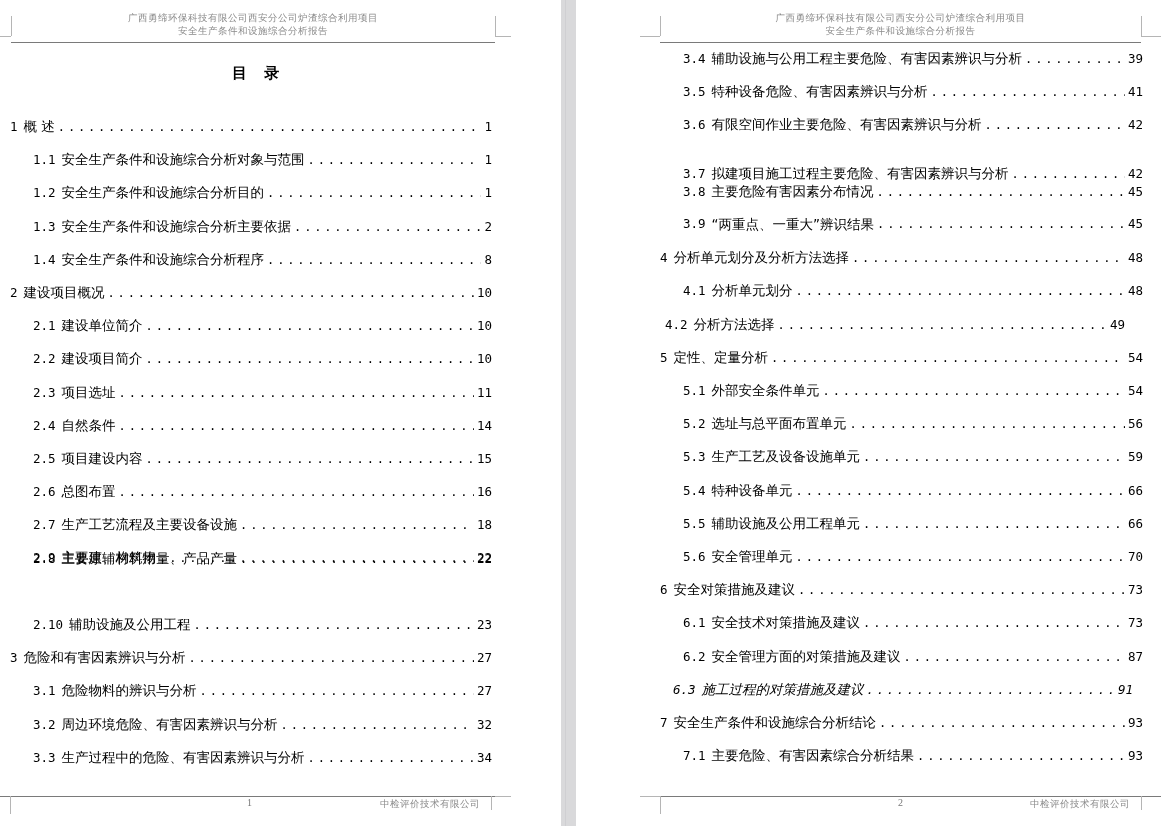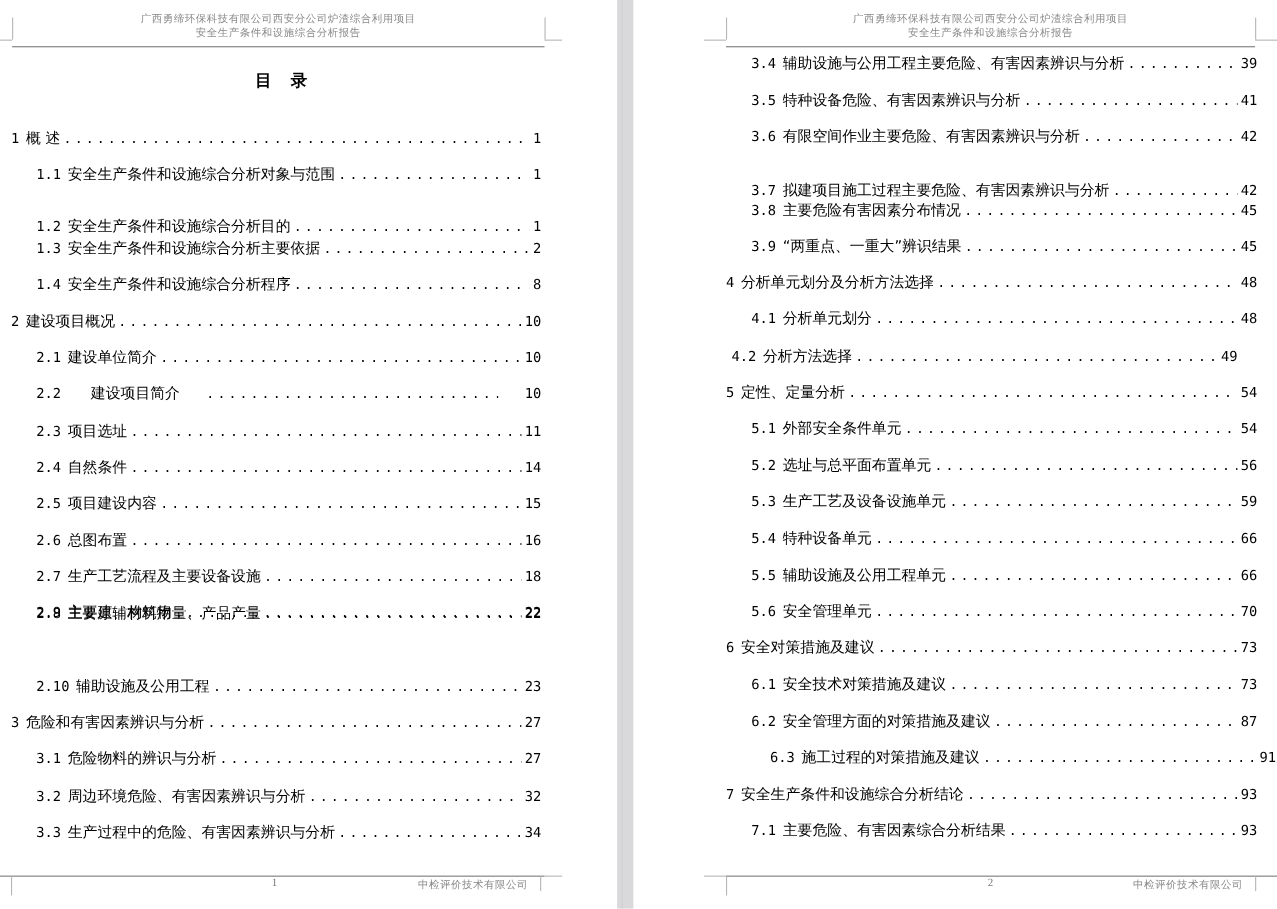--- a/index.html
+++ b/index.html
@@ -51,21 +51,21 @@
         <span class="label">概 述</span>
         <span class="leader"></span>
         <span class="page-no">1</span>
       </div>
       <div class="toc-row" style="left: 33px; width: 459px; top: 149.2px;">
         <span class="num">1.1</span>
         <span class="label">安全生产条件和设施综合分析对象与范围</span>
         <span class="leader"></span>
         <span class="page-no">1</span>
       </div>
-      <div class="toc-row" style="left: 33px; width: 459px; top: 182.4px; margin-top: 14px;">
+      <div class="toc-row" style="left: 33px; width: 459px; top: 182.4px;">
         <span class="num">1.2</span>
         <span class="label">安全生产条件和设施综合分析目的</span>
         <span class="leader"></span>
         <span class="page-no">1</span>
       </div>
       <div class="toc-row" style="left: 33px; width: 459px; top: 215.6px;">
         <span class="num">1.3</span>
         <span class="label">安全生产条件和设施综合分析主要依据</span>
         <span class="leader"></span>
         <span class="page-no">2</span>
@@ -81,21 +81,21 @@
         <span class="label">建设项目概况</span>
         <span class="leader"></span>
         <span class="page-no">10</span>
       </div>
       <div class="toc-row" style="left: 33px; width: 459px; top: 315.2px;">
         <span class="num">2.1</span>
         <span class="label">建设单位简介</span>
         <span class="leader"></span>
         <span class="page-no">10</span>
       </div>
-      <div class="toc-row" style="left: 33px; width: 459px; top: 348.4px; gap: 21px;">
+      <div class="toc-row" style="left: 33px; width: 459px; top: 348.4px;">
         <span class="num">2.2</span>
         <span class="label">建设项目简介</span>
         <span class="leader"></span>
         <span class="page-no">10</span>
       </div>
       <div class="toc-row" style="left: 33px; width: 459px; top: 381.6px;">
         <span class="num">2.3</span>
         <span class="label">项目选址</span>
         <span class="leader"></span>
         <span class="page-no">11</span>
@@ -298,21 +298,21 @@
         <span class="label">安全技术对策措施及建议</span>
         <span class="leader"></span>
         <span class="page-no">73</span>
       </div>
       <div class="toc-row" style="left: 107px; width: 460px; top: 645.6px;">
         <span class="num">6.2</span>
         <span class="label">安全管理方面的对策措施及建议</span>
         <span class="leader"></span>
         <span class="page-no">87</span>
       </div>
-      <div class="toc-row" style="left: 124px; width: 460px; top: 678.8px;">
+      <div class="toc-row" style="left: 97px; width: 460px; top: 678.8px; font-style: italic;">
         <span class="num">6.3</span>
         <span class="label">施工过程的对策措施及建议</span>
         <span class="leader"></span>
         <span class="page-no">91</span>
       </div>
       <div class="toc-row" style="left: 84px; width: 483px; top: 712px;">
         <span class="num">7</span>
         <span class="label">安全生产条件和设施综合分析结论</span>
         <span class="leader"></span>
         <span class="page-no">93</span>

